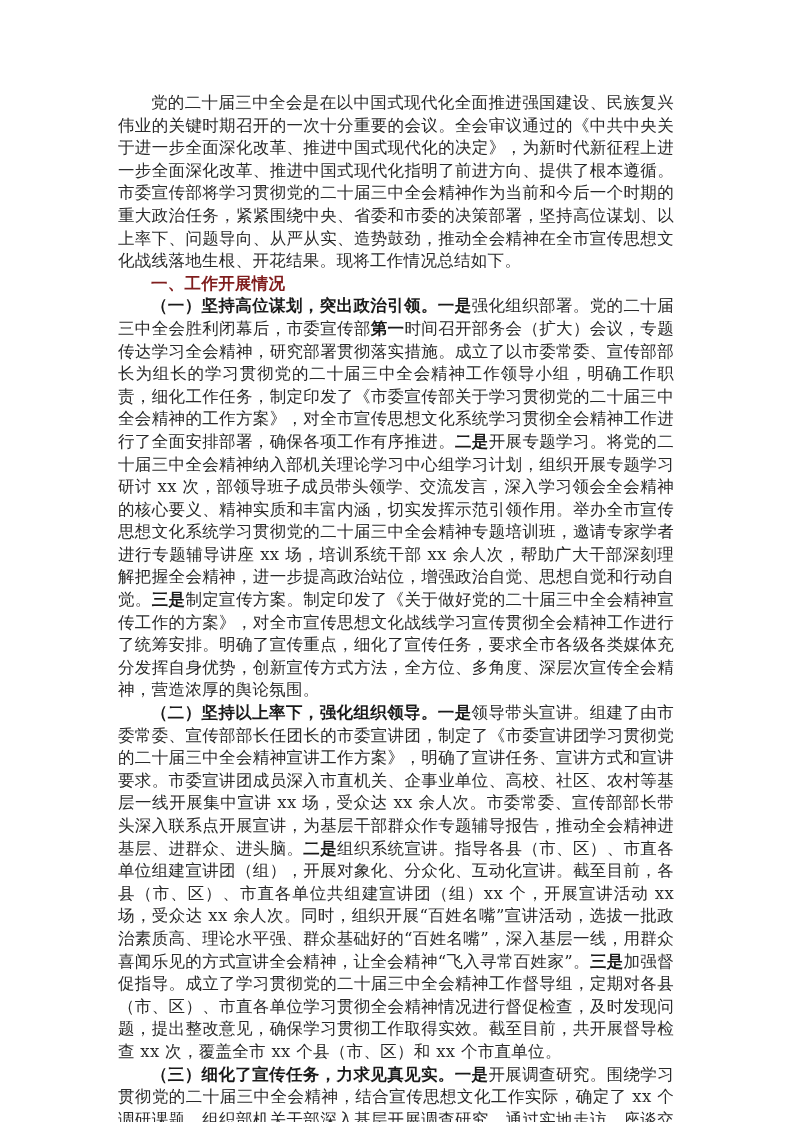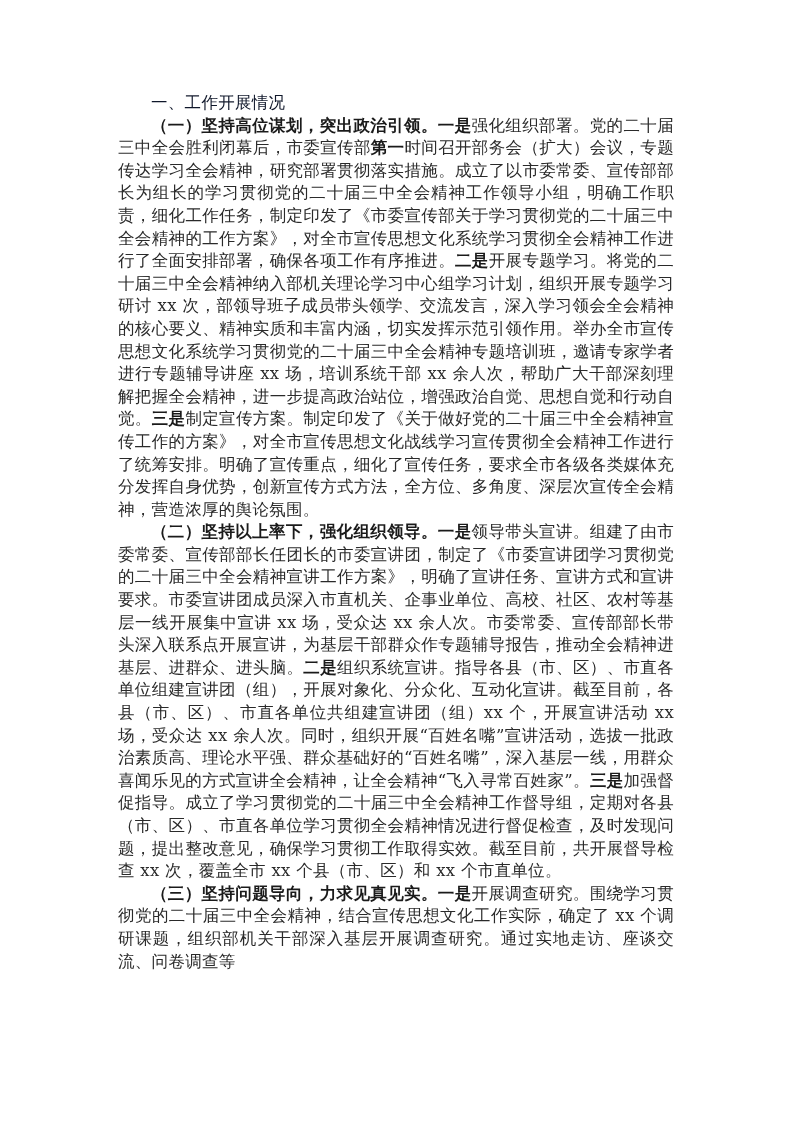--- a/index.html
+++ b/index.html
@@ -11,28 +11,29 @@
     width: 556px;
     font-family: "DejaVu Serif", "Liberation Serif", serif;
     font-size: 16.5px;
     line-height: 22.6px;
     color: #2a2a2a;
     text-align: justify;
     text-justify: inter-character;
     letter-spacing: 0.3px;
   }
   .page p { margin: 0; text-indent: 2em; }
-  .heading { font-family: "DejaVu Sans", "Liberation Sans", sans-serif; font-weight: normal; color: #0f172a; }
+  .heading { font-family: "DejaVu Sans", "Liberation Sans", sans-serif; font-weight: bold; color: #7f1d1d; }
   b, .b { font-family: "DejaVu Sans", "Liberation Sans", sans-serif; font-weight: bold; color: #1a1a1a; margin-top: 10px; }
 </style>
 </head>
 <body>
 
 <div class="page">
+  <p>党的二十届三中全会是在以中国式现代化全面推进强国建设、民族复兴伟业的关键时期召开的一次十分重要的会议。全会审议通过的《中共中央关于进一步全面深化改革、推进中国式现代化的决定》，为新时代新征程上进一步全面深化改革、推进中国式现代化指明了前进方向、提供了根本遵循。市委宣传部将学习贯彻党的二十届三中全会精神作为当前和今后一个时期的重大政治任务，紧紧围绕中央、省委和市委的决策部署，坚持高位谋划、以上率下、问题导向、从严从实、造势鼓劲，推动全会精神在全市宣传思想文化战线落地生根、开花结果。现将工作情况总结如下。</p>
 
   <p class="heading">一、工作开展情况</p>
 
   <p><span class="b">（一）坚持高位谋划，突出政治引领。</span><span class="b">一是</span><span>强化组织部署。党的二十届三中全会胜利闭幕后，市委宣传部</span><span class="b">第一</span><span>时间召开部务会（扩大）会议，专题传达学习全会精神，研究部署贯彻落实措施。成立了以市委常委、宣传部部长为组长的学习贯彻党的二十届三中全会精神工作领导小组，明确工作职责，细化工作任务，制定印发了《市委宣传部关于学习贯彻党的二十届三中全会精神的工作方案》，对全市宣传思想文化系统学习贯彻全会精神工作进行了全面安排部署，确保各项工作有序推进。</span><span class="b">二是</span><span>开展专题学习。将党的二十届三中全会精神纳入部机关理论学习中心组学习计划，组织开展专题学习研讨 xx 次，部领导班子成员带头领学、交流发言，深入学习领会全会精神的核心要义、精神实质和丰富内涵，切实发挥示范引领作用。举办全市宣传思想文化系统学习贯彻党的二十届三中全会精神专题培训班，邀请专家学者进行专题辅导讲座 xx 场，培训系统干部 xx 余人次，帮助广大干部深刻理解把握全会精神，进一步提高政治站位，增强政治自觉、思想自觉和行动自觉。</span><span class="b">三是</span><span>制定宣传方案。制定印发了《关于做好党的二十届三中全会精神宣传工作的方案》，对全市宣传思想文化战线学习宣传贯彻全会精神工作进行了统筹安排。明确了宣传重点，细化了宣传任务，要求全市各级各类媒体充分发挥自身优势，创新宣传方式方法，全方位、多角度、深层次宣传全会精神，营造浓厚的舆论氛围。</span></p>
 
   <p><span class="b">（二）坚持以上率下，强化组织领导。</span><span class="b">一是</span><span>领导带头宣讲。组建了由市委常委、宣传部部长任团长的市委宣讲团，制定了《市委宣讲团学习贯彻党的二十届三中全会精神宣讲工作方案》，明确了宣讲任务、宣讲方式和宣讲要求。市委宣讲团成员深入市直机关、企事业单位、高校、社区、农村等基层一线开展集中宣讲 xx 场，受众达 xx 余人次。市委常委、宣传部部长带头深入联系点开展宣讲，为基层干部群众作专题辅导报告，推动全会精神进基层、进群众、进头脑。</span><span class="b">二是</span><span>组织系统宣讲。指导各县（市、区）、市直各单位组建宣讲团（组），开展对象化、分众化、互动化宣讲。截至目前，各县（市、区）、市直各单位共组建宣讲团（组）xx 个，开展宣讲活动 xx 场，受众达 xx 余人次。同时，组织开展“百姓名嘴”宣讲活动，选拔一批政治素质高、理论水平强、群众基础好的“百姓名嘴”，深入基层一线，用群众喜闻乐见的方式宣讲全会精神，让全会精神“飞入寻常百姓家”。</span><span class="b">三是</span><span>加强督促指导。成立了学习贯彻党的二十届三中全会精神工作督导组，定期对各县（市、区）、市直各单位学习贯彻全会精神情况进行督促检查，及时发现问题，提出整改意见，确保学习贯彻工作取得实效。截至目前，共开展督导检查 xx 次，覆盖全市 xx 个县（市、区）和 xx 个市直单位。</span></p>
 
-  <p><span class="b">（三）坚持问题导向，力求见真见实。</span><span class="b">一是</span><span>开展调查研究。围绕学习贯彻党的二十届三中全会精神，结合宣传思想文化工作实际，确定了 xx 个调研课题，组织部机关干部深入基层开展调查研究。通过实地走访、座谈交流、问卷调查等</span></p>
+  <p><span class="b">（三）细化了宣传任务，力求见真见实。</span><span class="b">一是</span><span>开展调查研究。围绕学习贯彻党的二十届三中全会精神，结合宣传思想文化工作实际，确定了 xx 个调研课题，组织部机关干部深入基层开展调查研究。通过实地走访、座谈交流、问卷调查等</span></p>
 </div>
 
 </body></html>

